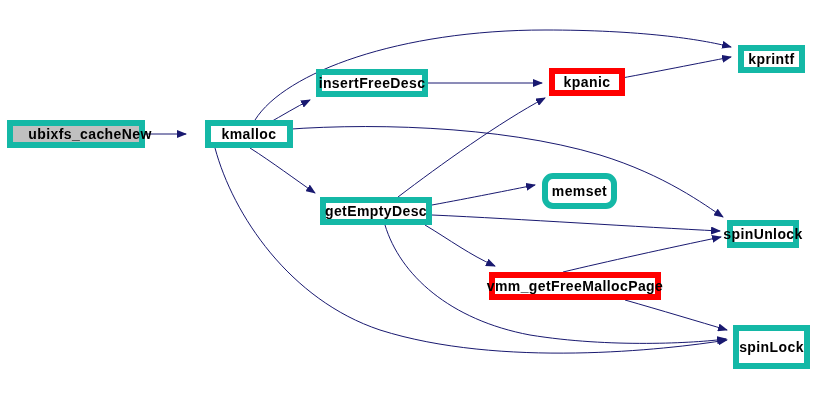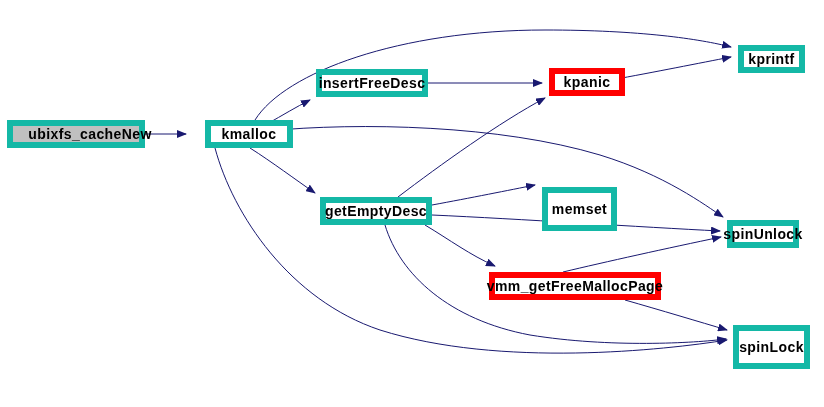--- a/index.html
+++ b/index.html
@@ -91,21 +91,21 @@
       </div>
       <div class="node red" style="left: 549px; top: 68px; width: 76px; height: 28px;">
         <span class="node-label">kpanic</span>
       </div>
       <div class="node" style="left: 738px; top: 45px; width: 67px; height: 28px;">
         <span class="node-label">kprintf</span>
       </div>
       <div class="node" style="left: 320px; top: 197px; width: 112px; height: 28px; align-items: center;">
         <span class="node-label">getEmptyDesc</span>
       </div>
-      <div class="node" style="left: 542px; top: 187px; width: 75px; height: 44px;">
+      <div class="node" style="left: 542px; top: 173px; width: 75px; height: 36px; border-radius: 11px;">
         <span class="node-label">memset</span>
       </div>
       <div class="node" style="left: 727px; top: 220px; width: 72px; height: 28px;">
         <span class="node-label">spinUnlock</span>
       </div>
       <div class="node red" style="left: 489px; top: 272px; width: 172px; height: 28px;">
         <span class="node-label">vmm_getFreeMallocPage</span>
       </div>
       <div class="node" style="left: 733px; top: 325px; width: 77px; height: 44px;">
         <span class="node-label">spinLock</span>

